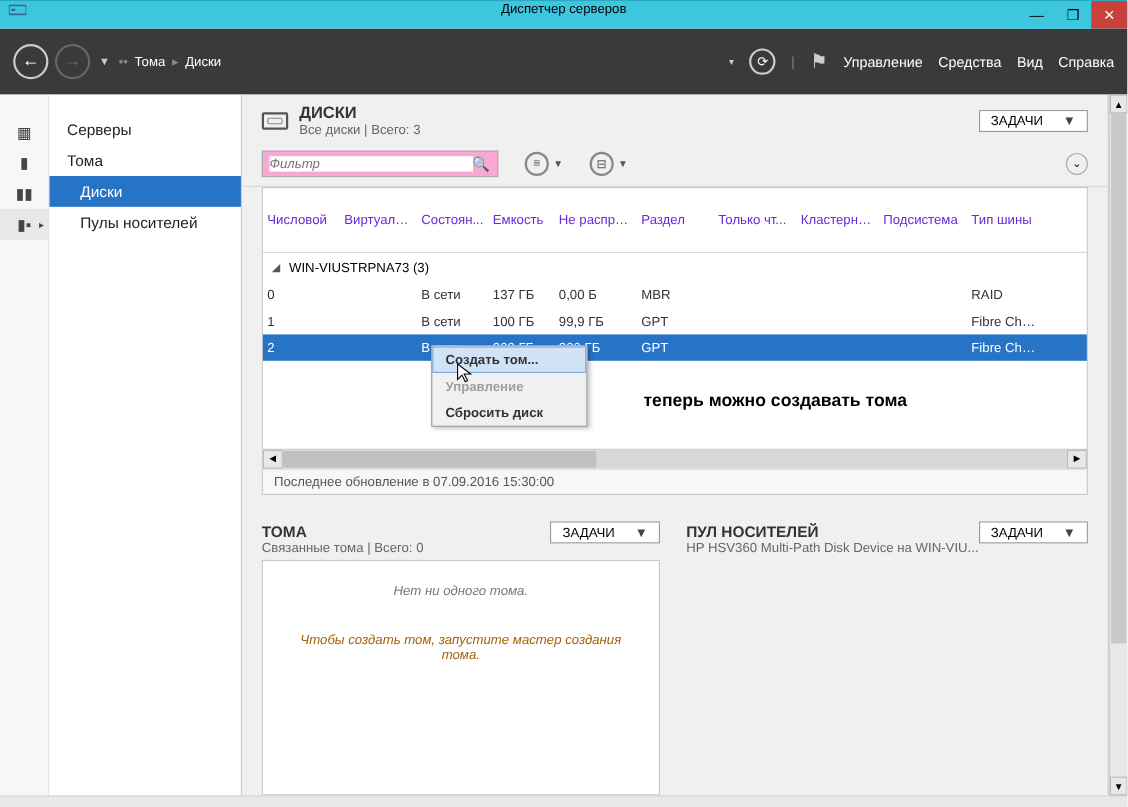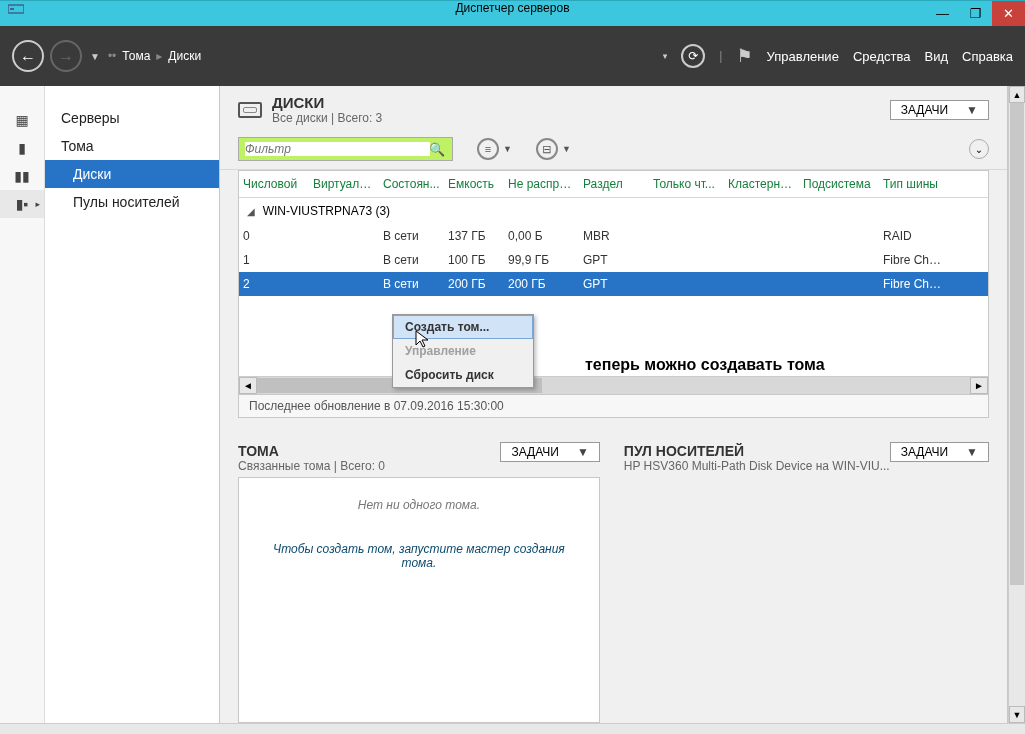--- a/index.html
+++ b/index.html
@@ -47,32 +47,32 @@
 
 .section-hdr { display: flex; align-items: center; padding: 8px 18px 4px 18px; }
 .disk-big-icon { width: 24px; height: 16px; border: 2px solid #555; border-radius: 2px; margin-right: 10px; position: relative; }
 .disk-big-icon::after { content: ""; position: absolute; left: 3px; top: 3px; right: 3px; bottom: 3px; border: 1px solid #888; border-radius: 2px; }
 .section-title { font-size: 15px; font-weight: 600; color: #333; }
 .section-sub { font-size: 12px; color: #666; }
 .tasks-btn { margin-left: auto; border: 1px solid #999; background: #fff; padding: 2px 10px; font-size: 12px; display: flex; align-items: center; gap: 18px; cursor: pointer; }
 .tasks-btn .dd { color: #444; }
 
 .filter-row { display: flex; align-items: center; padding: 8px 18px; gap: 24px; border-bottom: 1px solid #d8d8d8; background: #f0f0f0; }
-.search-box { width: 215px; height: 24px; border: 1px solid #aaa; background: #bef264; display: flex; align-items: center; padding: 0 6px; }
+.search-box { width: 215px; height: 24px; border: 1px solid #aaa; background: #f9a8d4; display: flex; align-items: center; padding: 0 6px; }
 .search-box input { border: none; outline: none; flex: 1; font-style: italic; color: #888; font-size: 12px; }
 .search-box .mag { color: #555; font-size: 13px; }
 .tool-btn { width: 22px; height: 22px; border: 2px solid #888; border-radius: 50%; display: flex; align-items: center; justify-content: center; font-size: 11px; color: #555; }
 .tool-group { display: flex; align-items: center; gap: 4px; }
 .tool-dd { font-size: 9px; color: #555; }
 .expand-btn { margin-left: auto; width: 20px; height: 20px; border: 1px solid #aaa; border-radius: 50%; display: flex; align-items: center; justify-content: center; font-size: 10px; }
 
 
 .grid-wrap { margin: 0 18px; border: 1px solid #c8c8c8; background: #fff; }
 .grid-head { display: flex; border-bottom: 1px solid #d8d8d8; }
-.gcol { padding: 6px 4px; font-size: 12px; color: #15803d; cursor: pointer; white-space: nowrap; overflow: hidden; text-overflow: ellipsis; }
+.gcol { padding: 22px 4px; font-size: 12px; color: #6d28d9; cursor: pointer; white-space: nowrap; overflow: hidden; text-overflow: ellipsis; }
 .c0 { width: 70px; } .c1 { width: 70px; } .c2 { width: 65px; } .c3 { width: 60px; }
 .c4 { width: 75px; } .c5 { width: 70px; } .c6 { width: 75px; } .c7 { width: 75px; }
 .c8 { width: 80px; } .c9 { width: 70px; }
 
 .group-row { padding: 6px 8px; font-size: 13px; display: flex; align-items: center; gap: 8px; }
 .group-arrow { font-size: 10px; color: #555; }
 .data-row { display: flex; height: 24px; align-items: center; font-size: 12px; color: #333; }
 .data-row.sel { background: #2773c6; color: #fff; }
 .dcel { padding: 0 4px; white-space: nowrap; overflow: hidden; text-overflow: ellipsis; }
 .row-spacer { height: 80px; position: relative; }
@@ -93,21 +93,21 @@
 
 .status-line { padding: 4px 10px; font-size: 12px; color: #555; border: 1px solid #c8c8c8; border-top: none; margin: 0 18px; background: #f7f7f7; }
 
 
 .lower { display: flex; gap: 24px; padding: 24px 18px 0 18px; flex: 1; }
 .panel { flex: 1; display: flex; flex-direction: column; }
 .panel-hdr { display: flex; align-items: baseline; margin-bottom: 4px; }
 .panel-title { font-size: 14px; font-weight: 600; color: #333; }
 .panel-sub { font-size: 12px; color: #666; margin-right: auto; white-space: nowrap; overflow: hidden; text-overflow: ellipsis; }
 .panel-box { flex: 1; border: 1px solid #c8c8c8; background: #fff; padding: 20px; text-align: center; font-style: italic; color: #777; font-size: 12px; }
-.panel-box .hint { margin-top: 30px; color: #0c4a6e; font-style: italic; }
+.panel-box .hint { margin-top: 30px; color: #a16207; font-style: italic; }
 
 
 .vscroll { width: 17px; background: #e8e8e8; border-left: 1px solid #ccc; display: flex; flex-direction: column; }
 .vscroll .arrow { height: 17px; display: flex; align-items: center; justify-content: center; font-size: 9px; border: 1px solid #bbb; }
 .vscroll .track { flex: 1; position: relative; }
 .vscroll .thumb { position: absolute; top: 0; left: 1px; right: 1px; height: 80%; background: #c8c8c8; }
 
 
 .bottom-strip { height: 11px; background: #e8e8e8; border-top: 1px solid #ccc; }
 </style>

